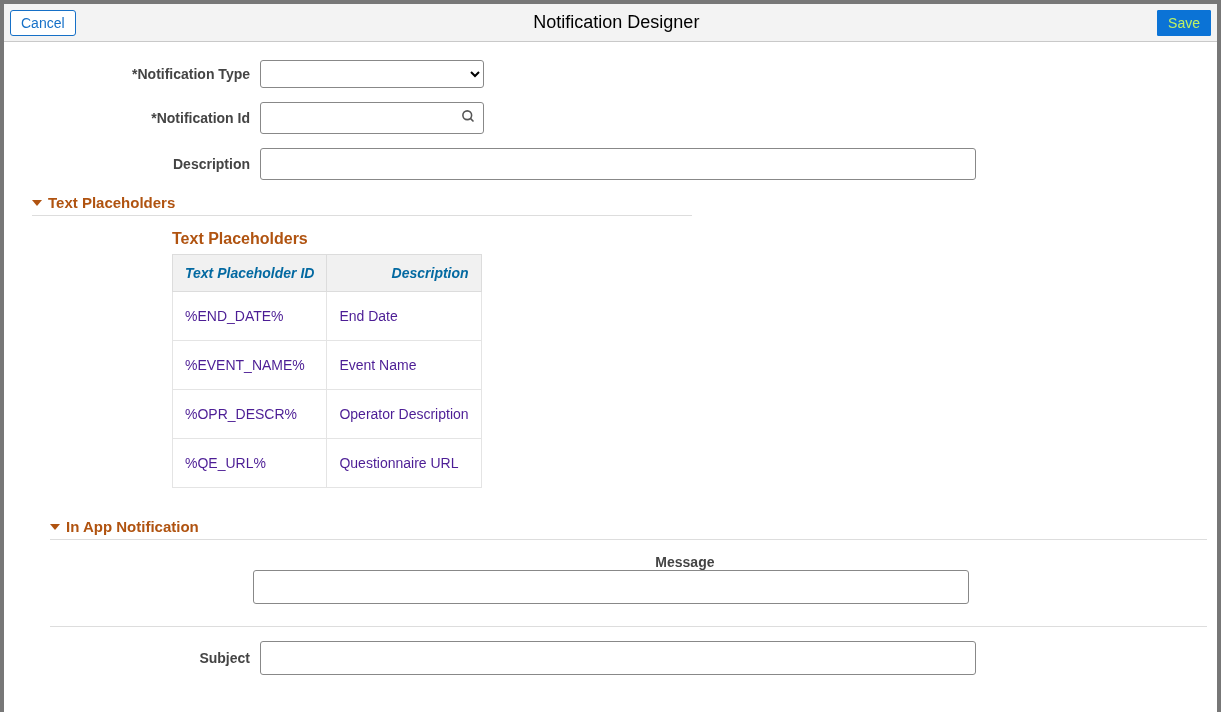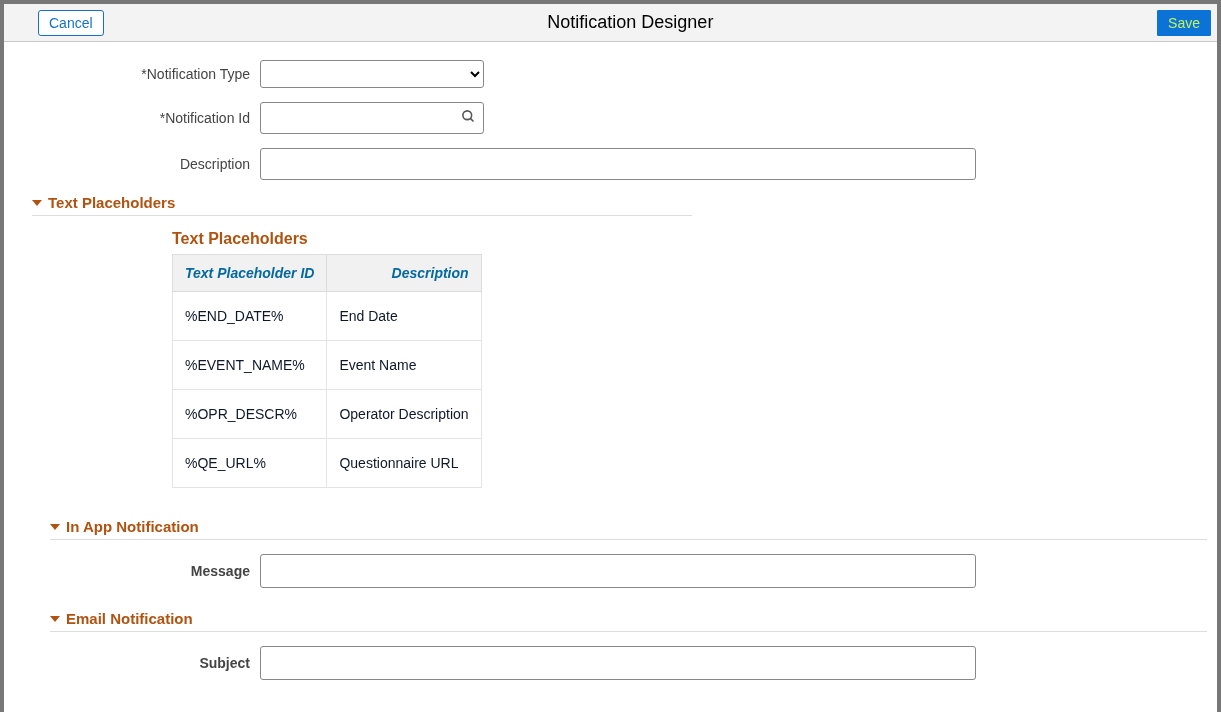--- a/index.html
+++ b/index.html
@@ -36,21 +36,20 @@
     flex: 1;
   }
   .btn-cancel {
     background: #fff;
     border: 1px solid #1670c7;
     color: #1670c7;
     padding: 4px 10px;
     font-size: 14px;
     border-radius: 3px;
     cursor: pointer;
-    margin-left: 28px;
   }
   .btn-save {
     background: #0b73d6;
     border: 1px solid #0b73d6;
     color: #bef264;
     padding: 4px 10px;
     font-size: 14px;
     border-radius: 1px;
     cursor: pointer;
   }
@@ -60,21 +59,21 @@
     padding: 18px 28px 20px 28px;
   }
   .form-row {
     display: flex;
     align-items: center;
     margin-bottom: 14px;
   }
   .form-label {
     width: 228px;
     text-align: right;
-    font-weight: normal;
+    font-weight: bold;
     color: #444;
     padding-right: 10px;
   }
   .select-type {
     width: 224px;
     height: 28px;
     border: 1px solid #888;
     border-radius: 3px;
     background: #fff;
     font-size: 14px;
@@ -150,26 +149,27 @@
     font-weight: bold;
     text-align: right;
     padding: 10px 12px;
     border: 1px solid #dcdcdc;
     color: #0369a1;
     font-style: italic;
   }
   table.tp-table td {
     padding: 16px 12px;
     border: 1px solid #e4e4e4;
-    color: #0f172a;
+    color: #4c1d95;
   }
   .msg-row {
     display: flex;
     align-items: center;
     margin: 14px 0 22px 0;
+    flex-direction: column;
   }
   .msg-label {
     width: 228px;
     text-align: right;
     font-weight: bold;
     color: #444;
     padding-right: 10px;
   }
   .msg-input {
     width: 716px;
@@ -266,24 +266,20 @@
     <div class="section-header" style="margin-left:18px">
       <span class="caret"></span>
       <span>In App Notification</span>
     </div>
     <hr class="section-hr" style="margin-left:18px">
     <div class="msg-row">
       <label class="msg-label">Message</label>
       <input class="msg-input" value="" style="">
     </div>
 
-    <div class="section-header" style="margin-left:18px">
-      <span class="caret"></span>
-      <span>Email Notification</span>
-    </div>
     <hr class="section-hr" style="margin-left:18px">
     <div class="subj-row">
       <label class="msg-label">Subject</label>
       <input class="msg-input" value="" style="">
     </div>
 
   </div>
 </div>
 
 </body></html>

